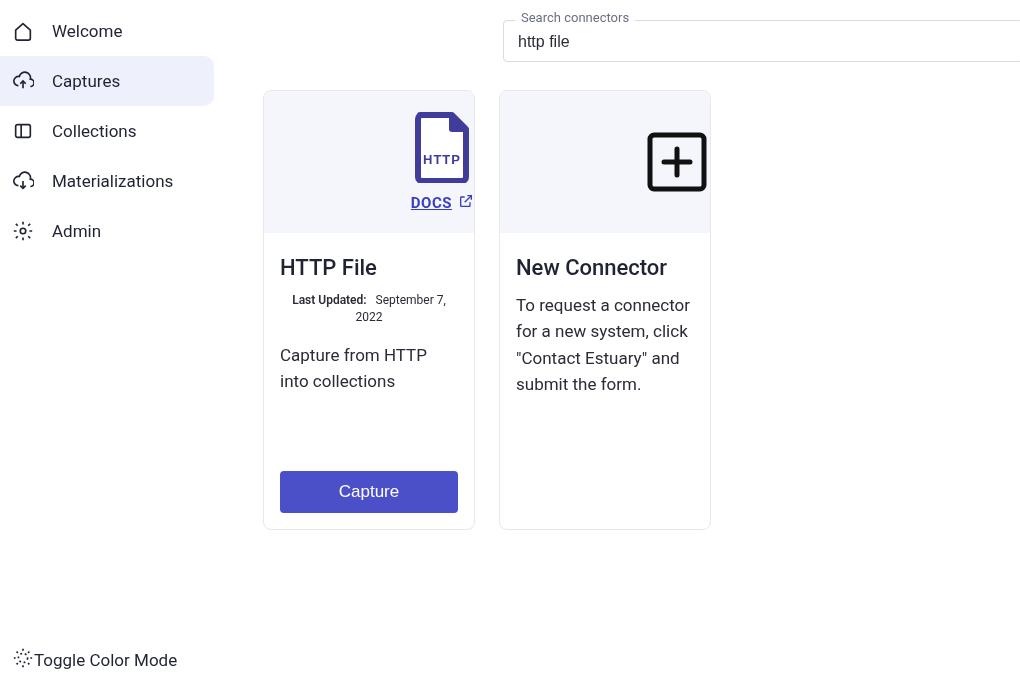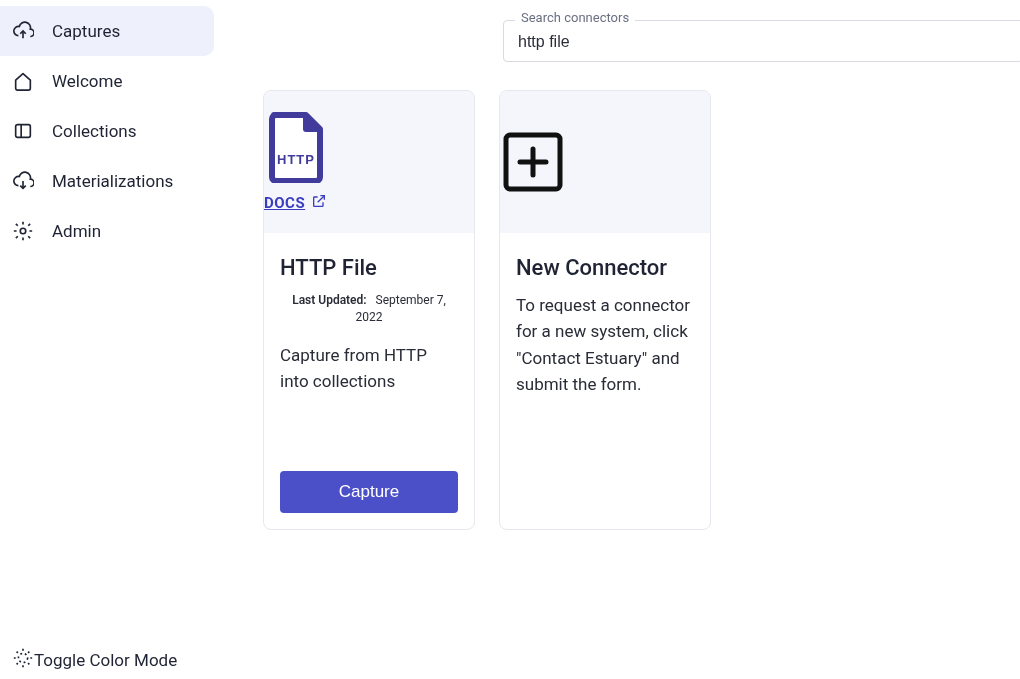--- a/index.html
+++ b/index.html
@@ -110,21 +110,21 @@
   display: flex;
   flex-direction: column;
   min-height: 440px;
 }
 .card-head {
   background: #f5f6fc;
   border-radius: 8px 8px 0 0;
   height: 142px;
   display: flex;
   flex-direction: column;
-  align-items: flex-start;
+  align-items: flex-end;
   justify-content: center;
   gap: 10px;
 }
 .docs-link {
   display: flex;
   align-items: center;
   gap: 6px;
   color: #3a3dc0;
   font-weight: 700;
   font-size: 15px;
@@ -178,37 +178,37 @@
   height: 66px;
   display: flex;
   align-items: center;
   justify-content: center;
 }
 </style>
 </head>
 <body>
 
 <div class="sidebar">
+  <div class="sidebar-item">
+    <span class="icon">
+      <svg width="22" height="22" viewBox="0 0 24 24">
+          <path d="M4 11 L12 4 L20 11 V20 A2 2 0 0 1 18 22 H6 A2 2 0 0 1 4 20 Z" stroke-linejoin="round"></path>
+        </svg>
+    </span>
+    <span>Welcome</span>
+  </div>
   <div class="sidebar-item active">
     <span class="icon">
       <svg width="22" height="22" viewBox="0 0 24 24">
           <path d="M7 17a5 5 0 1 1 1-9.9A6 6 0 0 1 20 10a4 4 0 0 1 0 8"></path>
           <path d="M12 12v8"></path>
           <path d="M9 15l3-3 3 3"></path>
         </svg>
     </span>
     <span>Captures</span>
-  </div>
-  <div class="sidebar-item">
-    <span class="icon">
-      <svg width="22" height="22" viewBox="0 0 24 24">
-          <path d="M4 11 L12 4 L20 11 V20 A2 2 0 0 1 18 22 H6 A2 2 0 0 1 4 20 Z" stroke-linejoin="round"></path>
-        </svg>
-    </span>
-    <span>Welcome</span>
   </div>
   <div class="sidebar-item">
     <span class="icon">
       <svg width="22" height="22" viewBox="0 0 24 24">
           <rect x="4" y="5" width="16" height="14" rx="2"></rect>
           <path d="M10 5v14"></path>
         </svg>
     </span>
     <span>Collections</span>
   </div>

